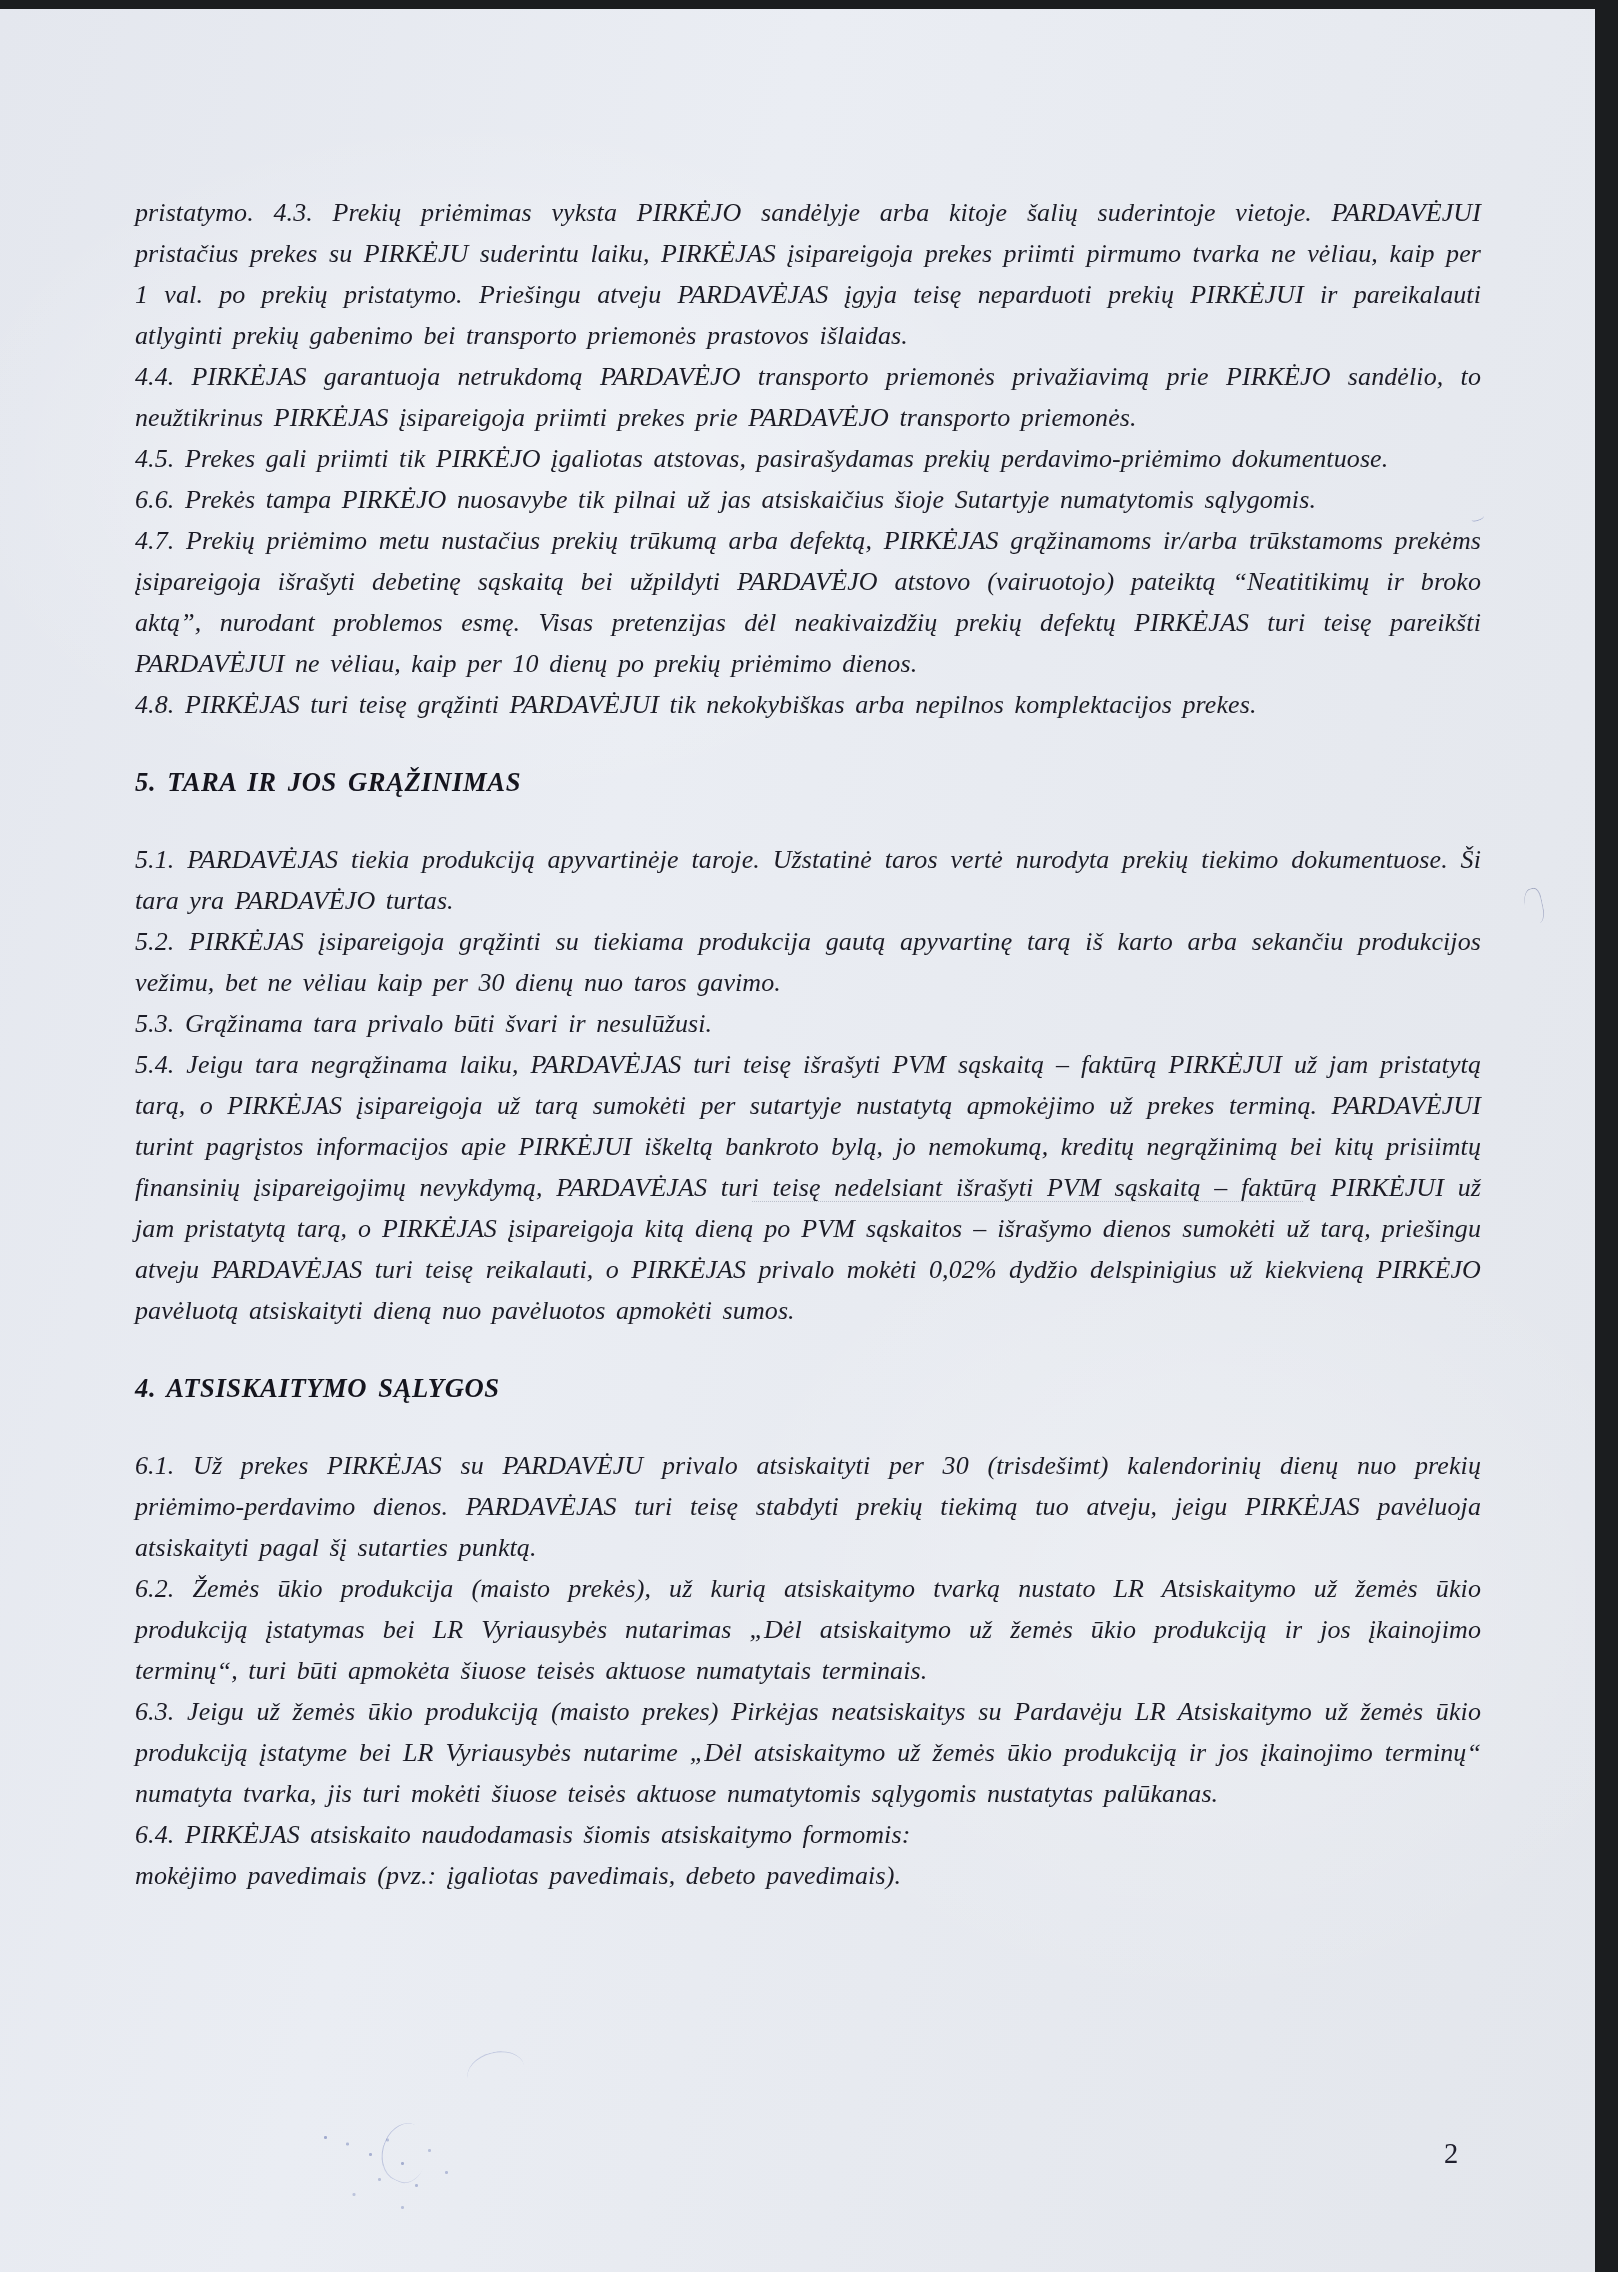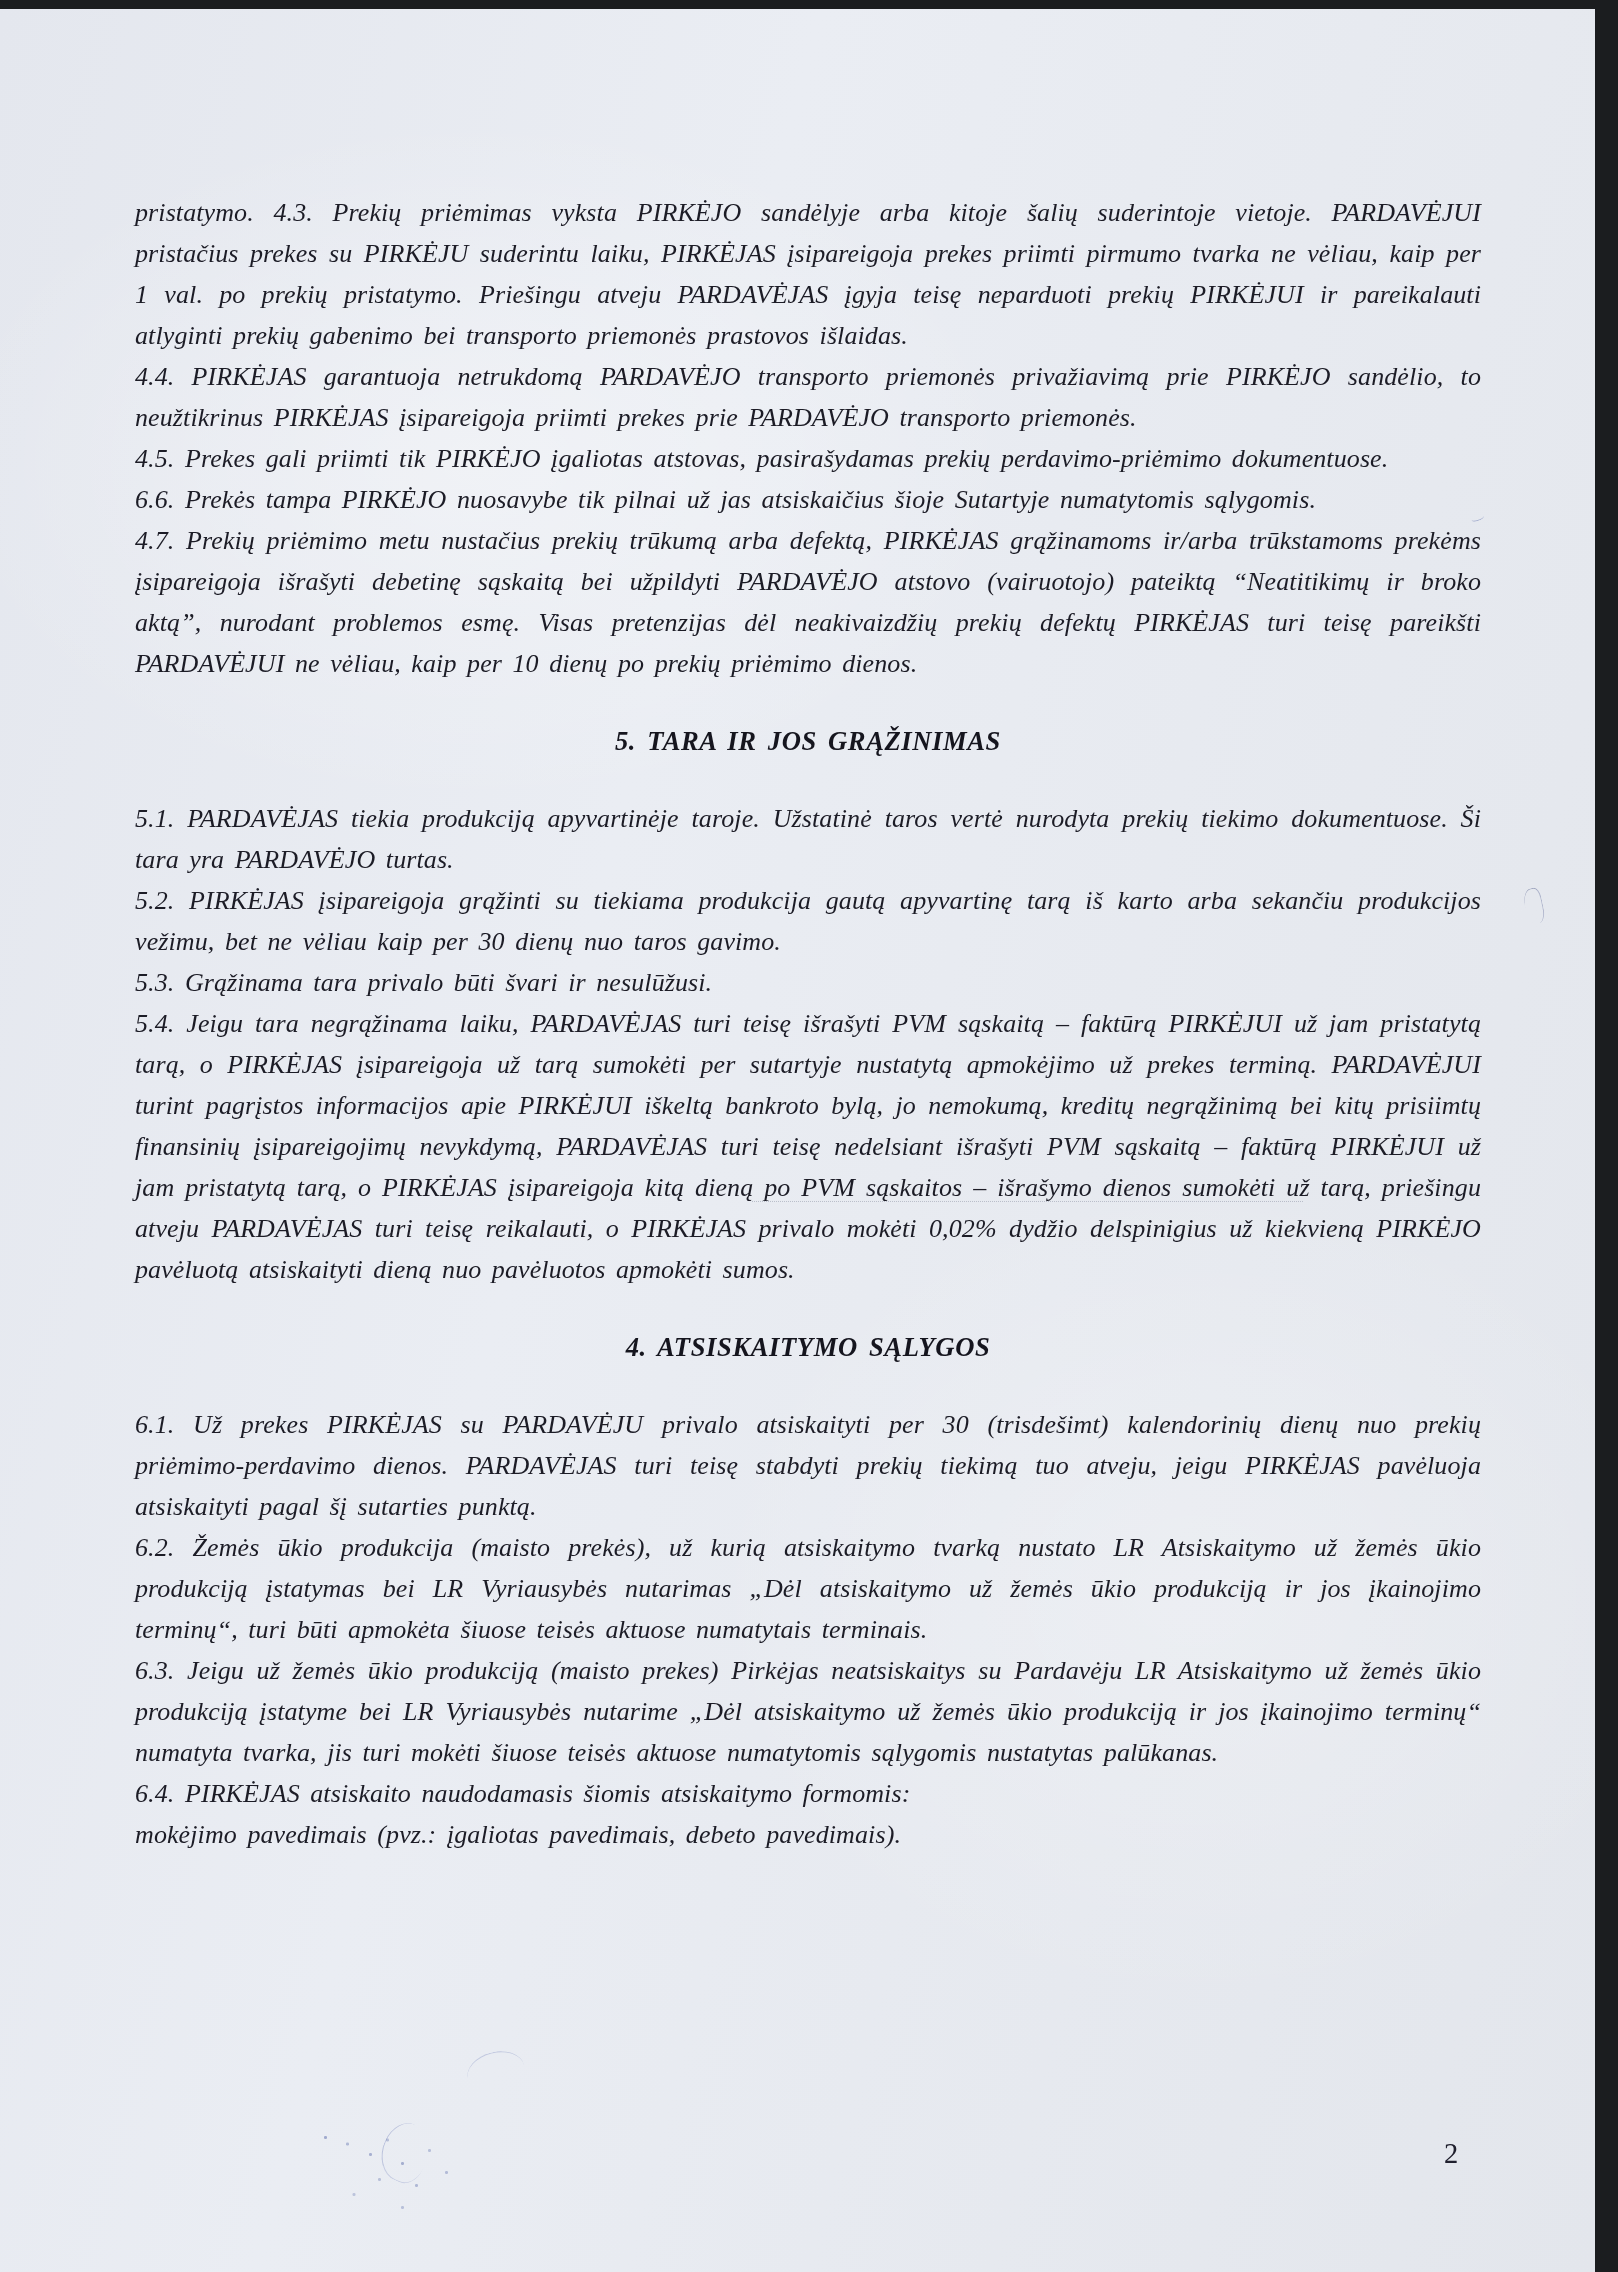--- a/index.html
+++ b/index.html
@@ -34,21 +34,20 @@
     color: #1c1c26;
     text-align: justify;
     word-spacing: 3.9px;
     letter-spacing: 0.1px;
     font-style: italic;
   }
   .textblock p { margin: 0; }
   .textblock h2 {
     font-size: 26.6px;
     font-weight: 700;
-    text-align: center;
     margin: 37px 0 36px 0;
     letter-spacing: 0.6px;
     color: #15151e;
   }
   .pagenum {
     position: absolute;
     left: 1444px;
     top: 2129px;
     font-size: 28.5px;
     color: #20202e;
@@ -123,20 +122,21 @@
 <body>
 
 <div class="sheet">
 
   <div class="textblock">
     <p>pristatymo. 4.3. Prekių priėmimas vyksta PIRKĖJO sandėlyje arba kitoje šalių suderintoje vietoje. PARDAVĖJUI pristačius prekes su PIRKĖJU suderintu laiku, PIRKĖJAS įsipareigoja prekes priimti pirmumo tvarka ne vėliau, kaip per 1 val. po prekių pristatymo. Priešingu atveju PARDAVĖJAS įgyja teisę neparduoti prekių PIRKĖJUI ir pareikalauti atlyginti prekių gabenimo bei transporto priemonės prastovos išlaidas.</p>
     <p>4.4. PIRKĖJAS garantuoja netrukdomą PARDAVĖJO transporto priemonės privažiavimą prie PIRKĖJO sandėlio, to neužtikrinus PIRKĖJAS įsipareigoja priimti prekes prie PARDAVĖJO transporto priemonės.</p>
     <p>4.5. Prekes gali priimti tik PIRKĖJO įgaliotas atstovas, pasirašydamas prekių perdavimo-priėmimo dokumentuose.</p>
     <p>6.6. Prekės tampa PIRKĖJO nuosavybe tik pilnai už jas atsiskaičius šioje Sutartyje numatytomis sąlygomis.</p>
     <p>4.7. Prekių priėmimo metu nustačius prekių trūkumą arba defektą, PIRKĖJAS grąžinamoms ir/arba trūkstamoms prekėms įsipareigoja išrašyti debetinę sąskaitą bei užpildyti PARDAVĖJO atstovo (vairuotojo) pateiktą “Neatitikimų ir broko aktą”, nurodant problemos esmę. Visas pretenzijas dėl neakivaizdžių prekių defektų PIRKĖJAS turi teisę pareikšti PARDAVĖJUI ne vėliau, kaip per 10 dienų po prekių priėmimo dienos.</p>
+    <p>4.8. PIRKĖJAS turi teisę grąžinti PARDAVĖJUI tik nekokybiškas arba nepilnos komplektacijos prekes.</p>
     <h2>5. TARA IR JOS GRĄŽINIMAS</h2>
     <p>5.1. PARDAVĖJAS tiekia produkciją apyvartinėje taroje. Užstatinė taros vertė nurodyta prekių tiekimo dokumentuose. Ši tara yra PARDAVĖJO turtas.</p>
     <p>5.2. PIRKĖJAS įsipareigoja grąžinti su tiekiama produkcija gautą apyvartinę tarą iš karto arba sekančiu produkcijos vežimu, bet ne vėliau kaip per 30 dienų nuo taros gavimo.</p>
     <p>5.3. Grąžinama tara privalo būti švari ir nesulūžusi.</p>
     <p>5.4. Jeigu tara negrąžinama laiku, PARDAVĖJAS turi teisę išrašyti PVM sąskaitą – faktūrą PIRKĖJUI už jam pristatytą tarą, o PIRKĖJAS įsipareigoja už tarą sumokėti per sutartyje nustatytą apmokėjimo už prekes terminą. PARDAVĖJUI turint pagrįstos informacijos apie PIRKĖJUI iškeltą bankroto bylą, jo nemokumą, kreditų negrąžinimą bei kitų prisiimtų finansinių įsipareigojimų nevykdymą, PARDAVĖJAS turi teisę nedelsiant išrašyti PVM sąskaitą – faktūrą PIRKĖJUI už jam pristatytą tarą, o PIRKĖJAS įsipareigoja kitą dieną po PVM sąskaitos – išrašymo dienos sumokėti už tarą, priešingu atveju PARDAVĖJAS turi teisę reikalauti, o PIRKĖJAS privalo mokėti 0,02% dydžio delspinigius už kiekvieną PIRKĖJO pavėluotą atsiskaityti dieną nuo pavėluotos apmokėti sumos.</p>
     <h2>4. ATSISKAITYMO SĄLYGOS</h2>
     <p>6.1. Už prekes PIRKĖJAS su PARDAVĖJU privalo atsiskaityti per 30 (trisdešimt) kalendorinių dienų nuo prekių priėmimo-perdavimo dienos. PARDAVĖJAS turi teisę stabdyti prekių tiekimą tuo atveju, jeigu PIRKĖJAS pavėluoja atsiskaityti pagal šį sutarties punktą.</p>
     <p>6.2. Žemės ūkio produkcija (maisto prekės), už kurią atsiskaitymo tvarką nustato LR Atsiskaitymo už žemės ūkio produkciją įstatymas bei LR Vyriausybės nutarimas „Dėl atsiskaitymo už žemės ūkio produkciją ir jos įkainojimo terminų“, turi būti apmokėta šiuose teisės aktuose numatytais terminais.</p>
     <p>6.3. Jeigu už žemės ūkio produkciją (maisto prekes) Pirkėjas neatsiskaitys su Pardavėju LR Atsiskaitymo už žemės ūkio produkciją įstatyme bei LR Vyriausybės nutarime „Dėl atsiskaitymo už žemės ūkio produkciją ir jos įkainojimo terminų“ numatyta tvarka, jis turi mokėti šiuose teisės aktuose numatytomis sąlygomis nustatytas palūkanas.</p>
     <p>6.4. PIRKĖJAS atsiskaito naudodamasis šiomis atsiskaitymo formomis:</p>

